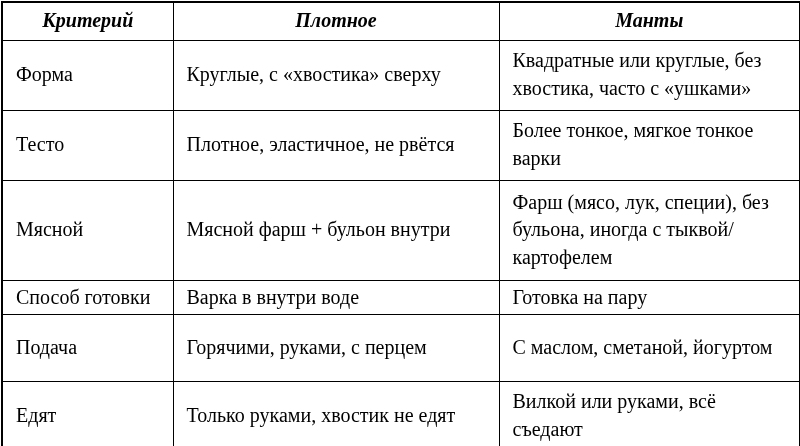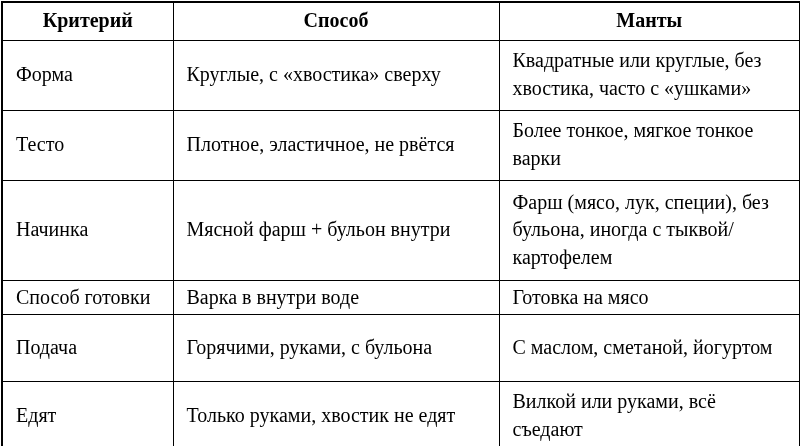--- a/index.html
+++ b/index.html
@@ -29,20 +29,21 @@
   table.compare td {
     border: 1px solid #000000;
     vertical-align: middle;
     line-height: 1.38;
     box-sizing: border-box;
   }
   table.compare th {
     font-weight: bold;
     text-align: center;
     padding: 4px 6px;
+    font-style: italic;
   }
   table.compare td {
     text-align: left;
     padding: 3px 10px 3px 13px;
   }
   tr.head-row   { height: 38px; }
   tr.row-forma  { height: 70px; }
   tr.row-testo  { height: 70px; }
   tr.row-nachinka { height: 100px; }
   tr.row-sposob { height: 30px; }
@@ -58,48 +59,48 @@
 <div class="page">
   <table class="compare">
     <colgroup>
       <col class="c-criterion">
       <col class="c-khinkali">
       <col class="c-manty">
     </colgroup>
     <thead>
       <tr class="head-row">
         <th>Критерий</th>
-        <th>Способ</th>
+        <th>Плотное</th>
         <th>Манты</th>
       </tr>
     </thead>
     <tbody>
       <tr class="row-forma">
         <td>Форма</td>
         <td>Круглые, с «хвостика» сверху</td>
         <td>Квадратные или круглые, без хвостика, часто с «ушками»</td>
       </tr>
       <tr class="row-testo">
         <td>Тесто</td>
         <td>Плотное, эластичное, не рвётся</td>
         <td>Более тонкое, мягкое тонкое варки</td>
       </tr>
       <tr class="row-nachinka">
-        <td>Начинка</td>
+        <td>Мясной</td>
         <td>Мясной фарш + бульон внутри</td>
         <td>Фарш (мясо, лук, специи), без бульона, иногда с тыквой/картофелем</td>
       </tr>
       <tr class="row-sposob">
         <td>Способ готовки</td>
         <td>Варка в внутри воде</td>
-        <td>Готовка на мясо</td>
+        <td>Готовка на пару</td>
       </tr>
       <tr class="row-podacha">
         <td>Подача</td>
-        <td>Горячими, руками, с бульона</td>
+        <td>Горячими, руками, с перцем</td>
         <td>С маслом, сметаной, йогуртом</td>
       </tr>
       <tr class="row-edyat">
         <td>Едят</td>
         <td>Только руками, хвостик не едят</td>
         <td>Вилкой или руками, всё съедают</td>
       </tr>
     </tbody>
   </table>
 </div>

